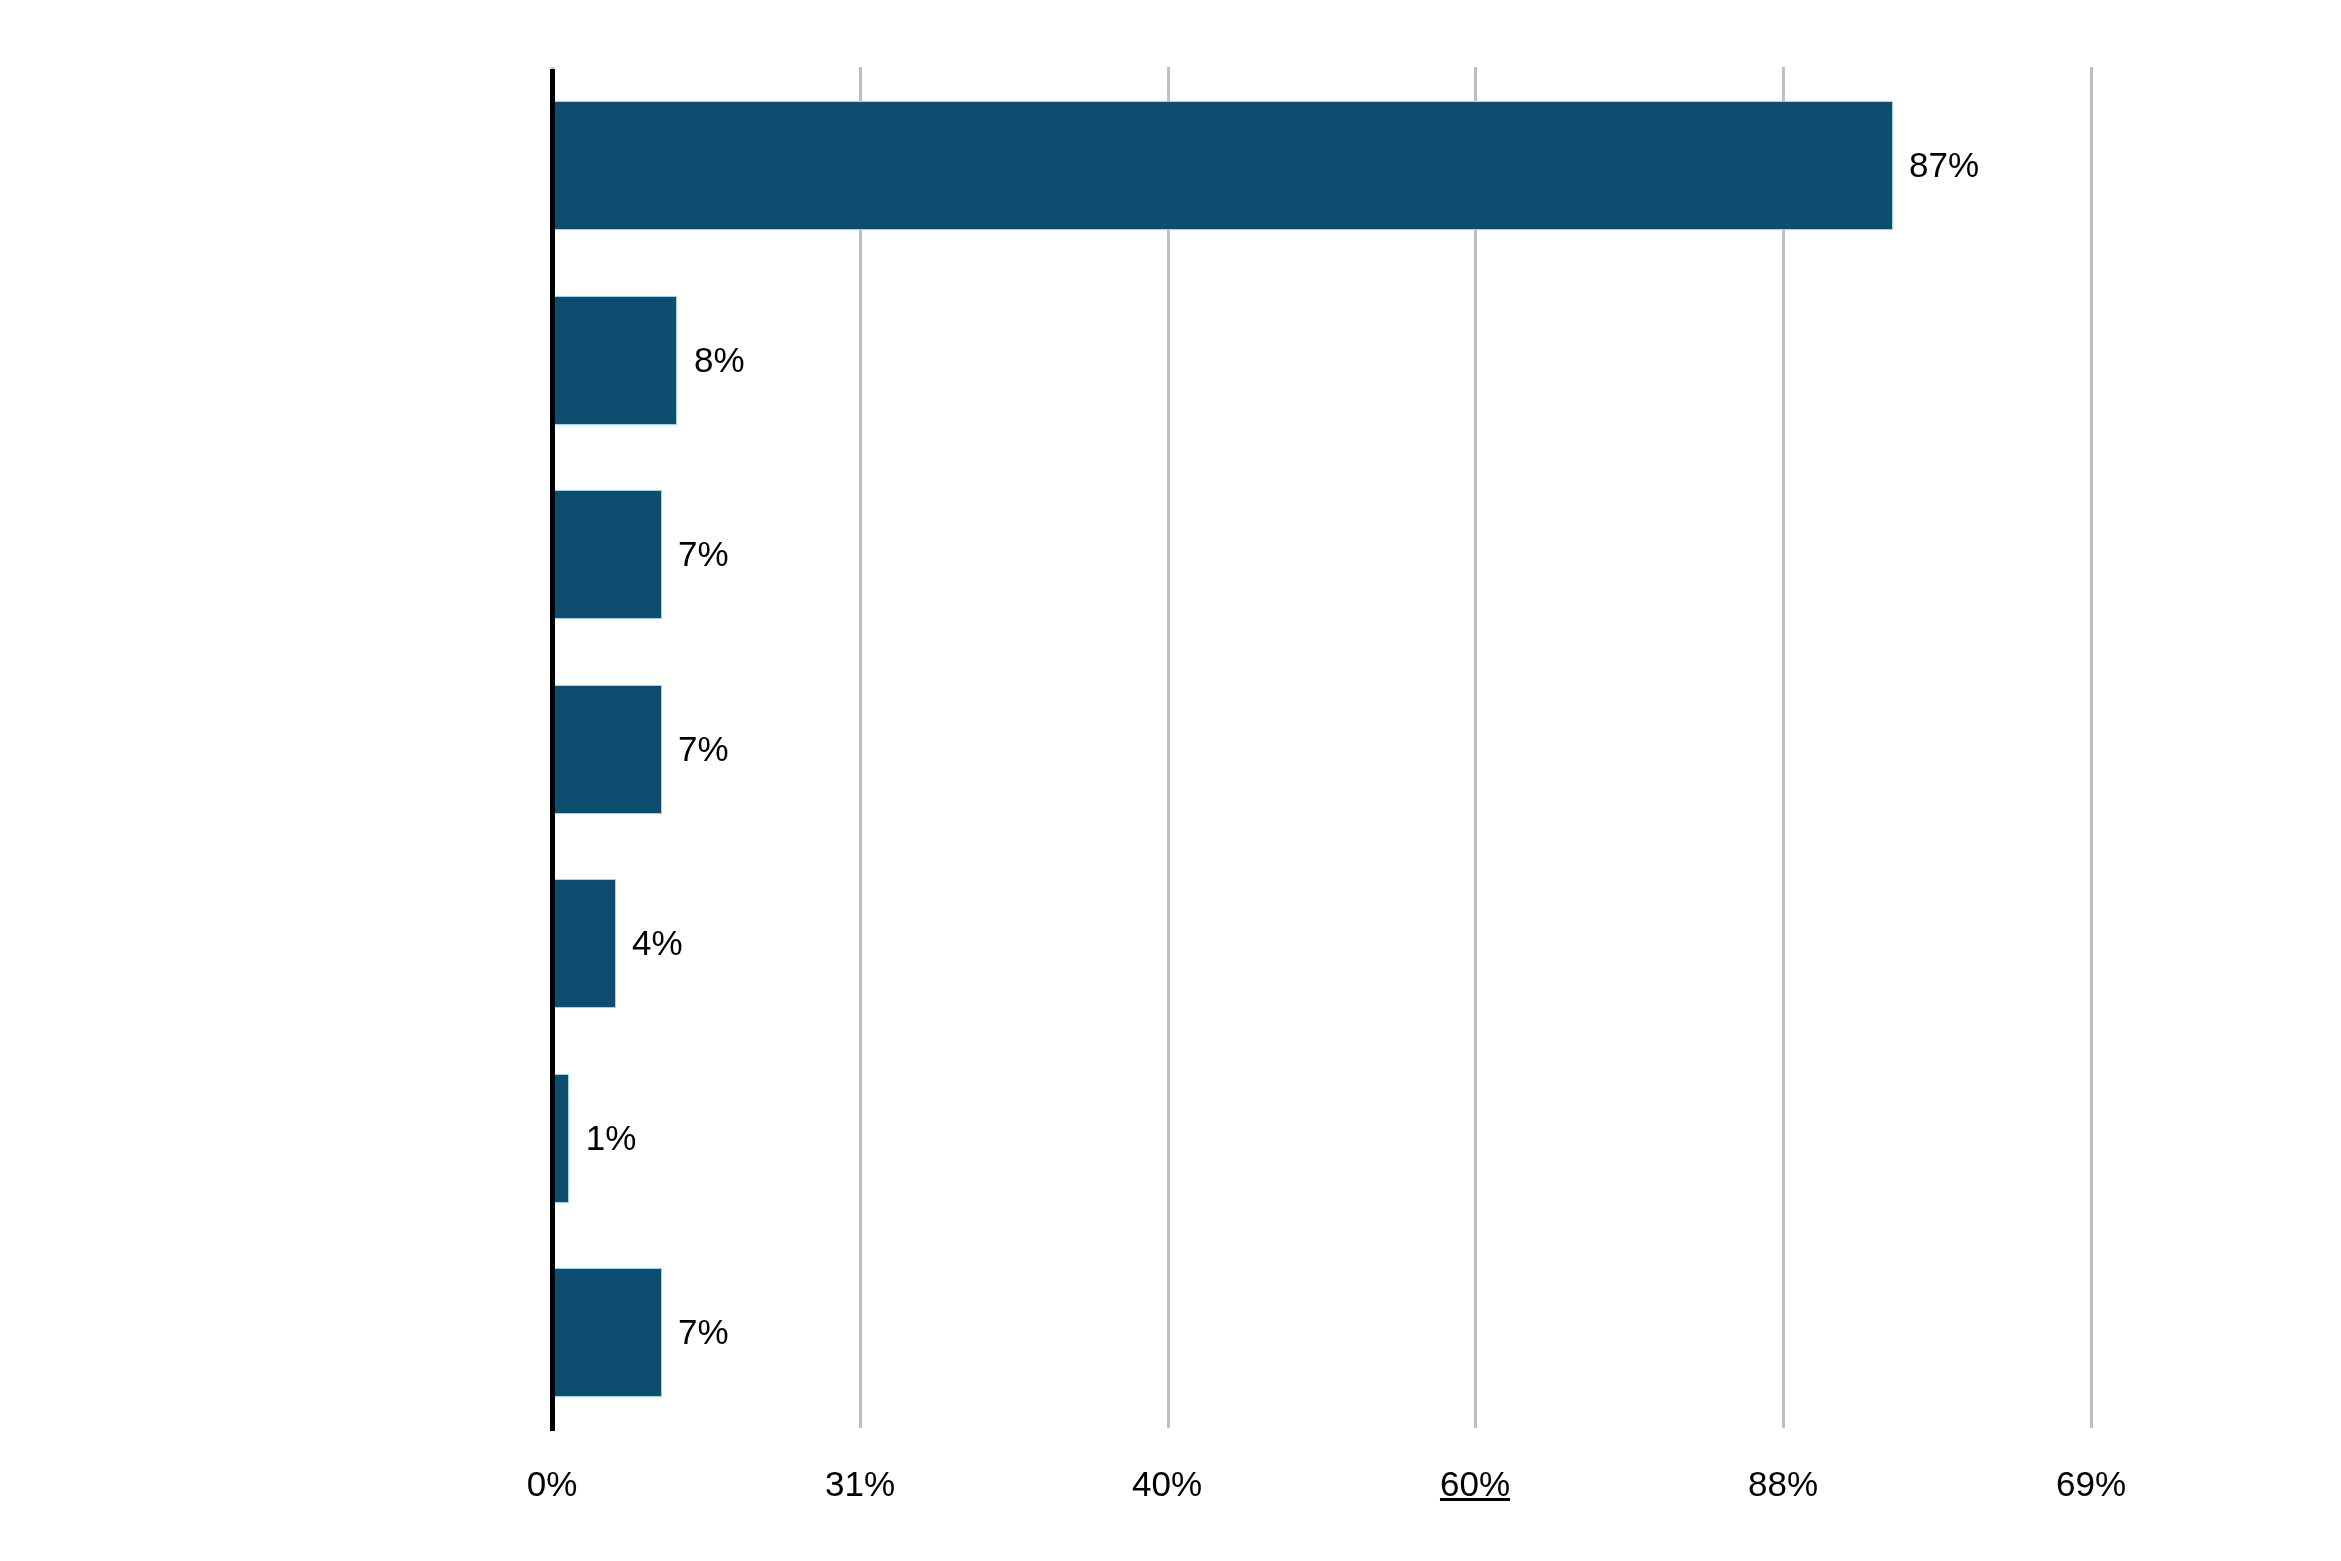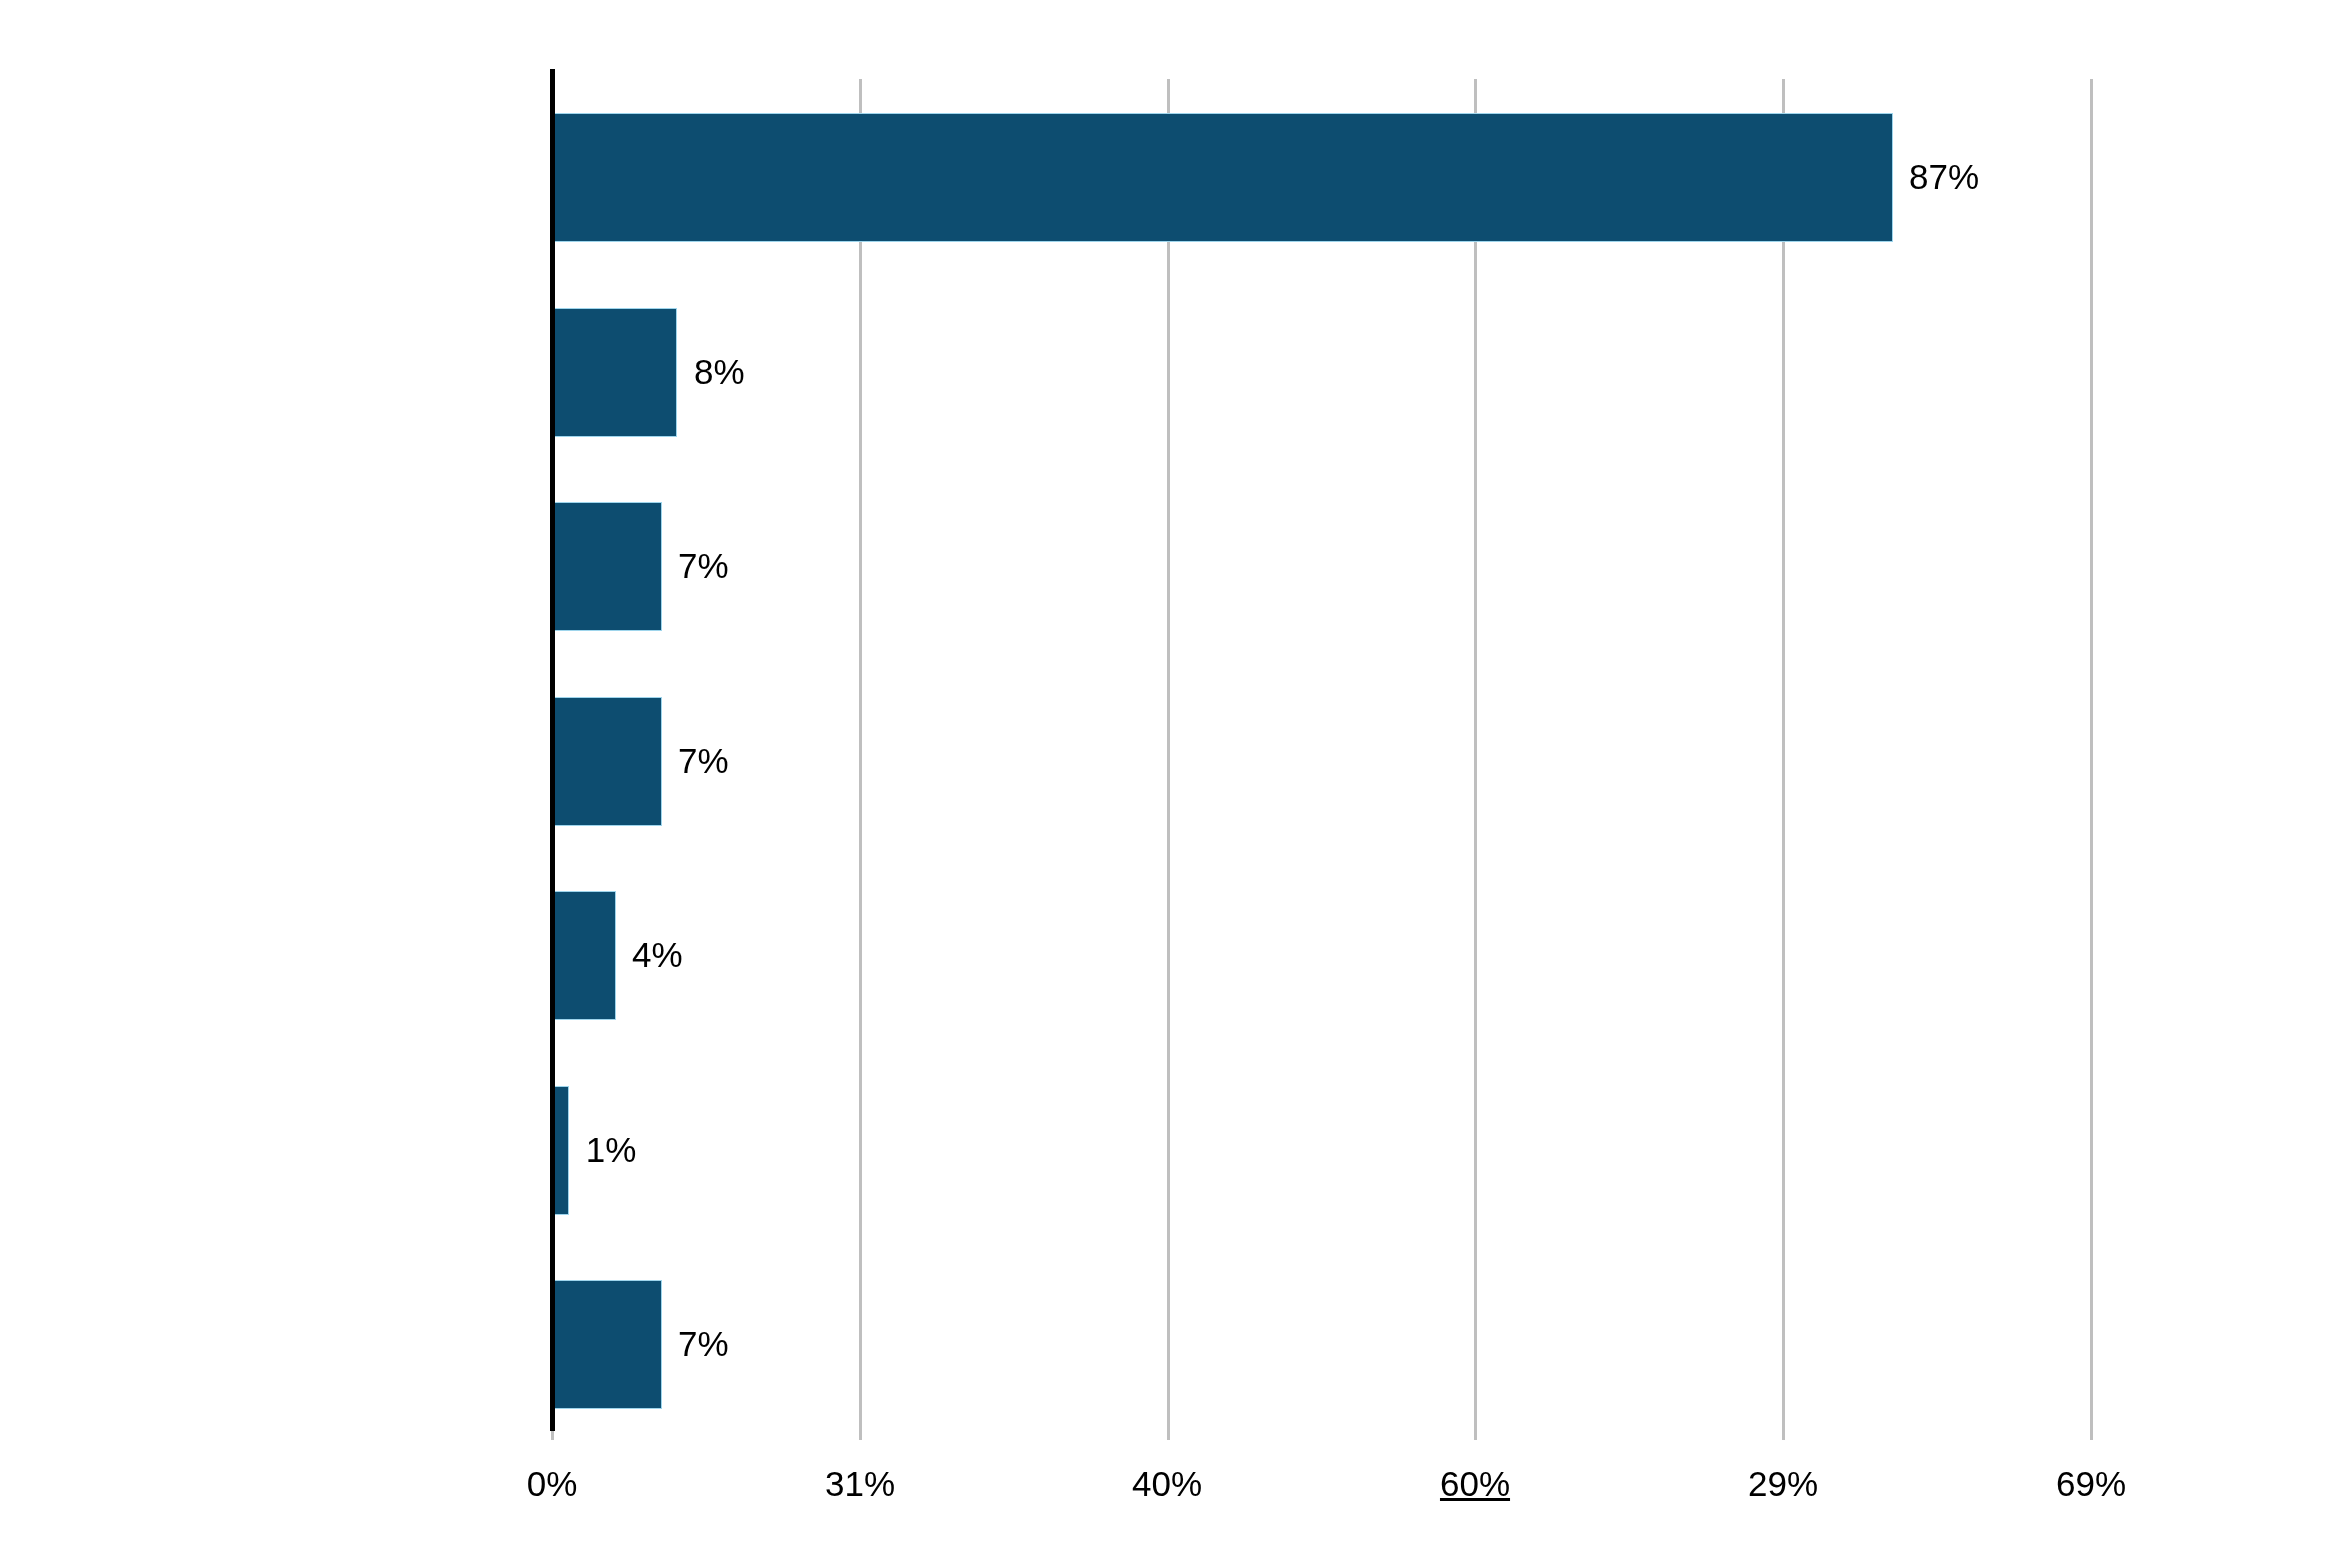--- a/index.html
+++ b/index.html
@@ -18,21 +18,21 @@
     position: relative;
     width: 2342px;
     height: 1561px;
     background: #ffffff;
   }
 
   
   #plot-area {
     position: absolute;
     left: 552px;
-    top: 79px;
+    top: 67px;
     width: 1539px;
     height: 1361px;
   }
 
   .gridline {
     position: absolute;
     top: 0;
     width: 3px;
     height: 1361px;
     background: #bfbfbf;
@@ -132,17 +132,17 @@
     </div>
 
   </div>
 
   <div id="y-axis-line"></div>
 
   <div class="tick-label" style="left:552px;">0%</div>
   <div class="tick-label" style="left:860px;">31%</div>
   <div class="tick-label" style="left:1167px;">40%</div>
   <div class="tick-label" style="left:1475px;text-decoration:underline;">60%</div>
-  <div class="tick-label" style="left:1783px;">29%</div>
+  <div class="tick-label" style="left:1783px;">88%</div>
   <div class="tick-label" style="left:2091px;">69%</div>
 
 </div>
 
 
 </body></html>

